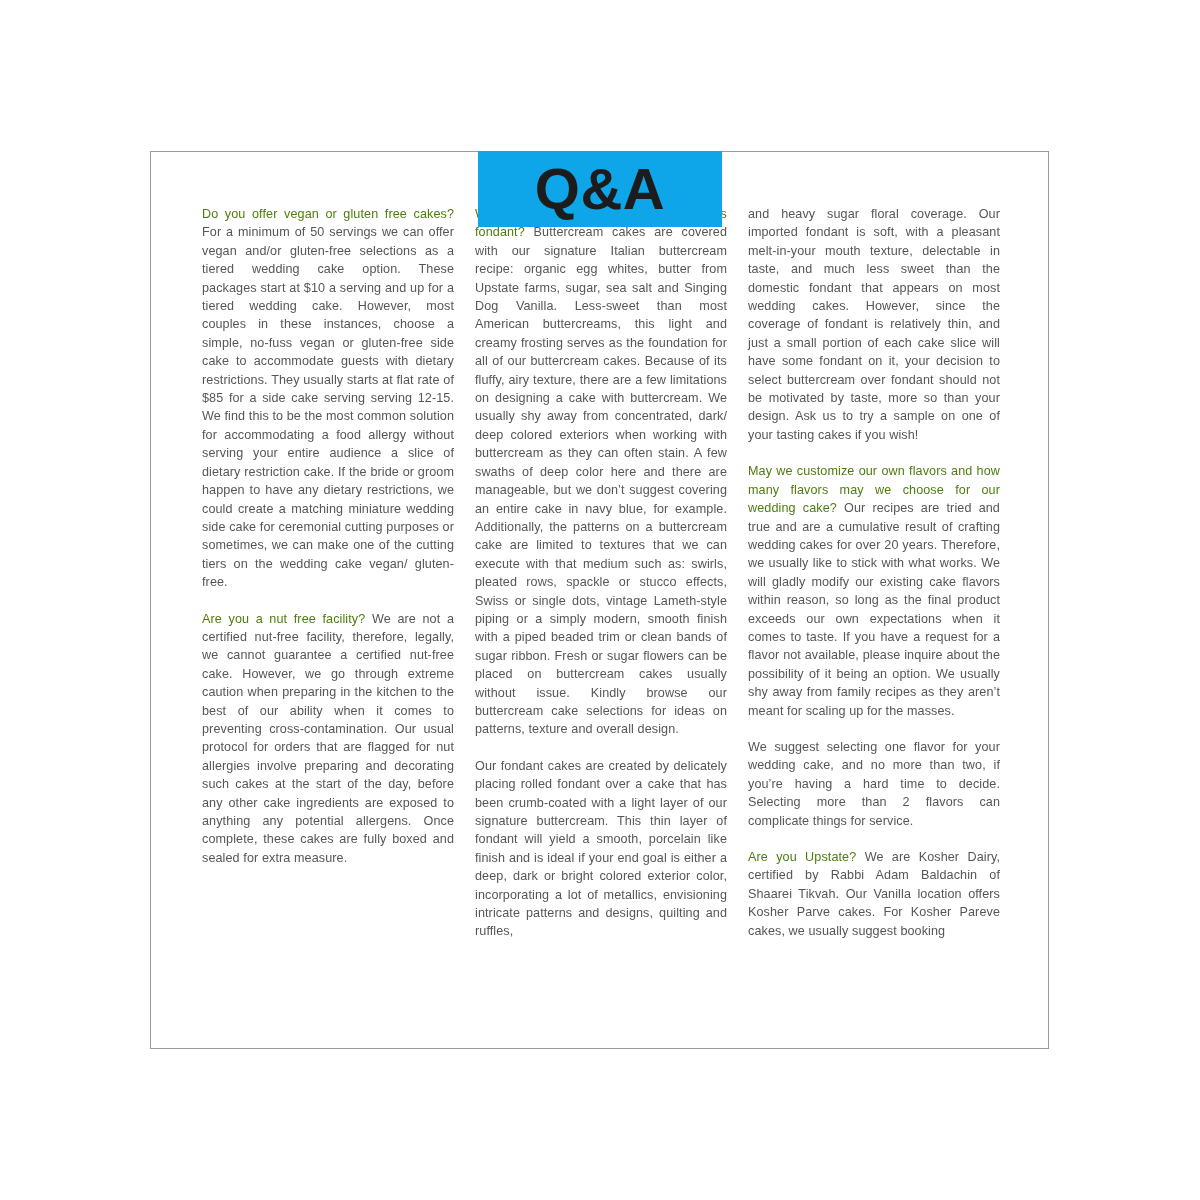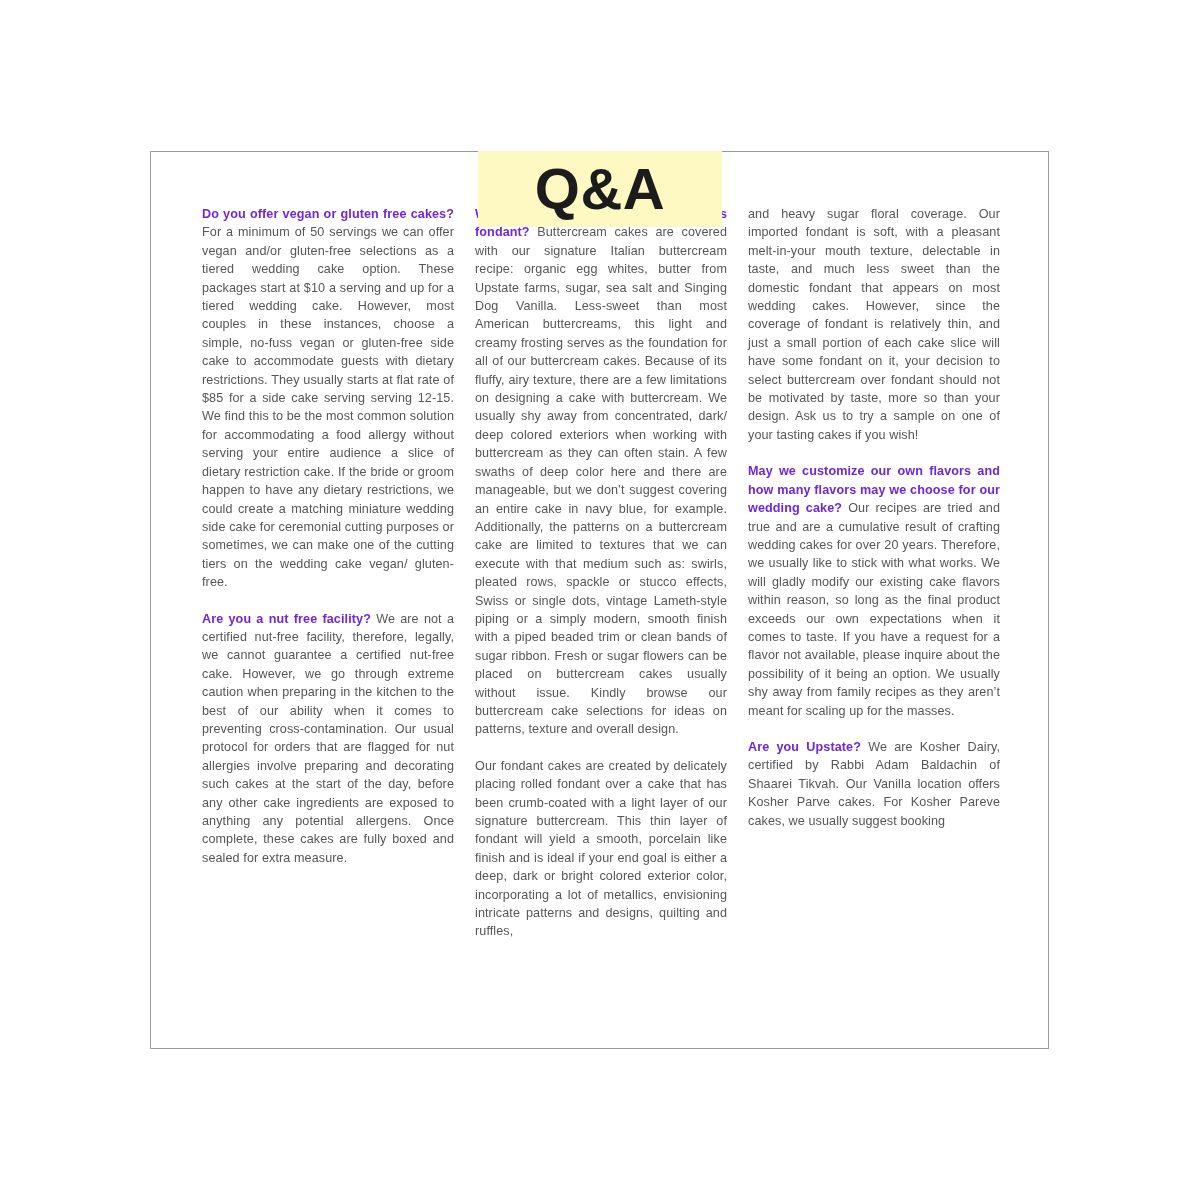--- a/index.html
+++ b/index.html
@@ -20,21 +20,21 @@
     border: 1px solid #9a9a9a;
     box-sizing: border-box;
     z-index: 1;
   }
   .title {
     position: absolute;
     left: 478px;
     top: 112px;
     width: 244px;
     height: 76px;
-    background: #fef9c3;
+    background: #0ea5e9;
     z-index: 2;
     display: flex;
     align-items: center;
     justify-content: center;
     font-size: 58px;
     font-weight: 700;
     letter-spacing: 0.5px;
     color: #1c1c1c;
   }
   .columns {
@@ -52,22 +52,22 @@
   .col { min-width: 0; }
   .block {
     margin: 0 0 18px 0;
     text-align: justify;
     font-size: 12.6px;
     line-height: 18.4px;
     color: #565656;
     letter-spacing: 0.1px;
   }
   .q {
-    font-weight: 700;
-    color: #6d28d9;
+    font-weight: 400;
+    color: #4d7c0f;
     margin-top: 16px;
   }
 </style>
 </head>
 <body>
 
 <div class="page">
 
   <div class="frame"></div>
 
@@ -81,18 +81,19 @@
     </div>
 
     <div class="col">
       <p class="block"><span class="q">What is the difference buttercream vs fondant?</span> <span class="a">Buttercream cakes are covered with our signature Italian buttercream recipe: organic egg whites, butter from Upstate farms, sugar, sea salt and Singing Dog Vanilla. Less-sweet than most American buttercreams, this light and creamy frosting serves as the foundation for all of our buttercream cakes. Because of its fluffy, airy texture, there are a few limitations on designing a cake with buttercream. We usually shy away from concentrated, dark/ deep colored exteriors when working with buttercream as they can often stain. A few swaths of deep color here and there are manageable, but we don’t suggest covering an entire cake in navy blue, for example. Additionally, the patterns on a buttercream cake are limited to textures that we can execute with that medium such as: swirls, pleated rows, spackle or stucco effects, Swiss or single dots,  vintage Lameth-style piping or a simply modern, smooth finish with a piped beaded trim or clean bands of sugar ribbon. Fresh or sugar flowers can be placed on buttercream cakes usually without issue. Kindly browse our buttercream cake selections for ideas on patterns, texture and overall design.</span></p>
       <p class="block"><span class="a">Our fondant cakes are created by delicately placing rolled fondant over a cake that has been crumb-coated with a light layer of our signature buttercream. This thin layer of fondant will yield a smooth, porcelain like finish and is ideal if your end goal is either a deep, dark or bright colored exterior color, incorporating a lot of metallics, envisioning intricate patterns and designs, quilting and ruffles,</span></p>
     </div>
 
     <div class="col">
       <p class="block"><span class="a">and heavy sugar floral coverage. Our imported fondant is soft, with a pleasant melt-in-your mouth texture, delectable in taste, and much less sweet than the domestic fondant that appears on most wedding cakes. However, since the coverage of fondant is relatively thin, and just a small portion of each cake slice will have some fondant on it, your decision to select buttercream over fondant should not be motivated by taste, more so than your design. Ask us to try a sample on one of your tasting cakes if you wish!</span></p>
       <p class="block"><span class="q">May we customize our own flavors and how many flavors may we choose for our wedding cake?</span> <span class="a">Our recipes are tried and true and are a cumulative result of crafting wedding cakes for over 20 years. Therefore, we usually like to stick with what works. We will gladly modify our existing cake flavors within reason, so long as the final product exceeds our own expectations when it comes to taste. If you have a request for a flavor not available, please inquire about the possibility of it being an option. We usually shy away from family recipes as they aren’t meant for scaling up for the masses.</span></p>
+      <p class="block"><span class="a">We suggest selecting one flavor for your wedding cake, and no more than two, if you’re having a hard time to decide. Selecting more than 2 flavors can complicate things for service.</span></p>
       <p class="block"><span class="q">Are you Upstate?</span> <span class="a">We are Kosher Dairy, certified by Rabbi Adam Baldachin of Shaarei Tikvah. Our Vanilla location offers Kosher Parve cakes. For Kosher Pareve cakes, we usually suggest booking</span></p>
     </div>
 
   </div>
 
 </div>
 
 </body></html>

